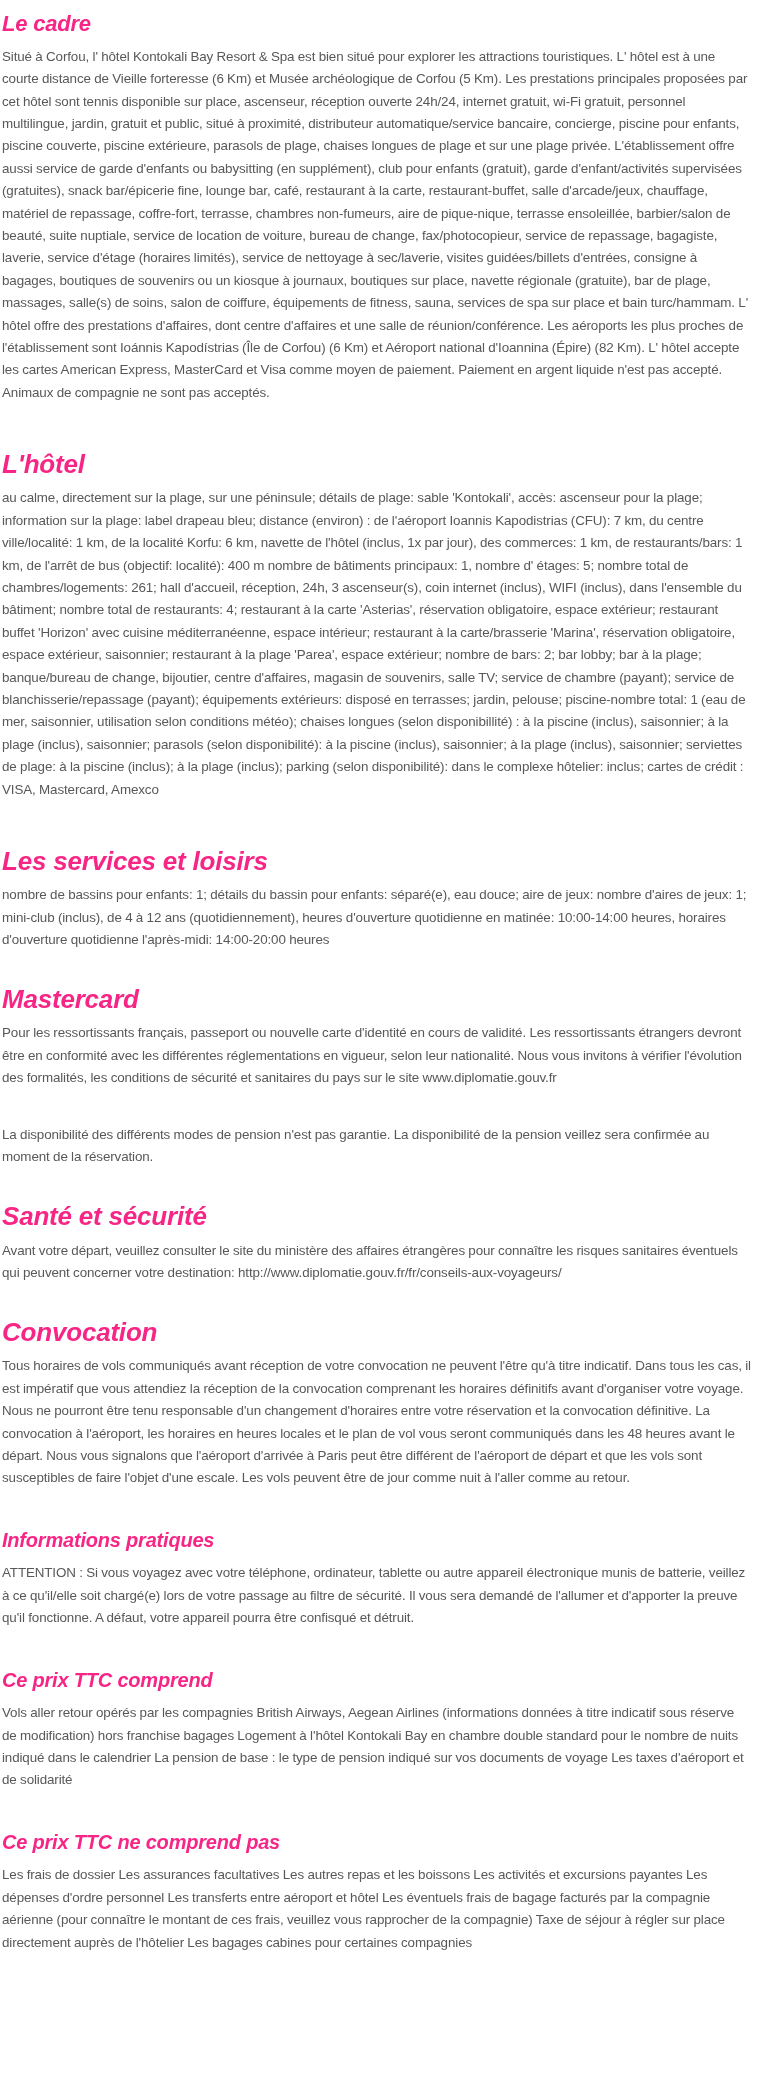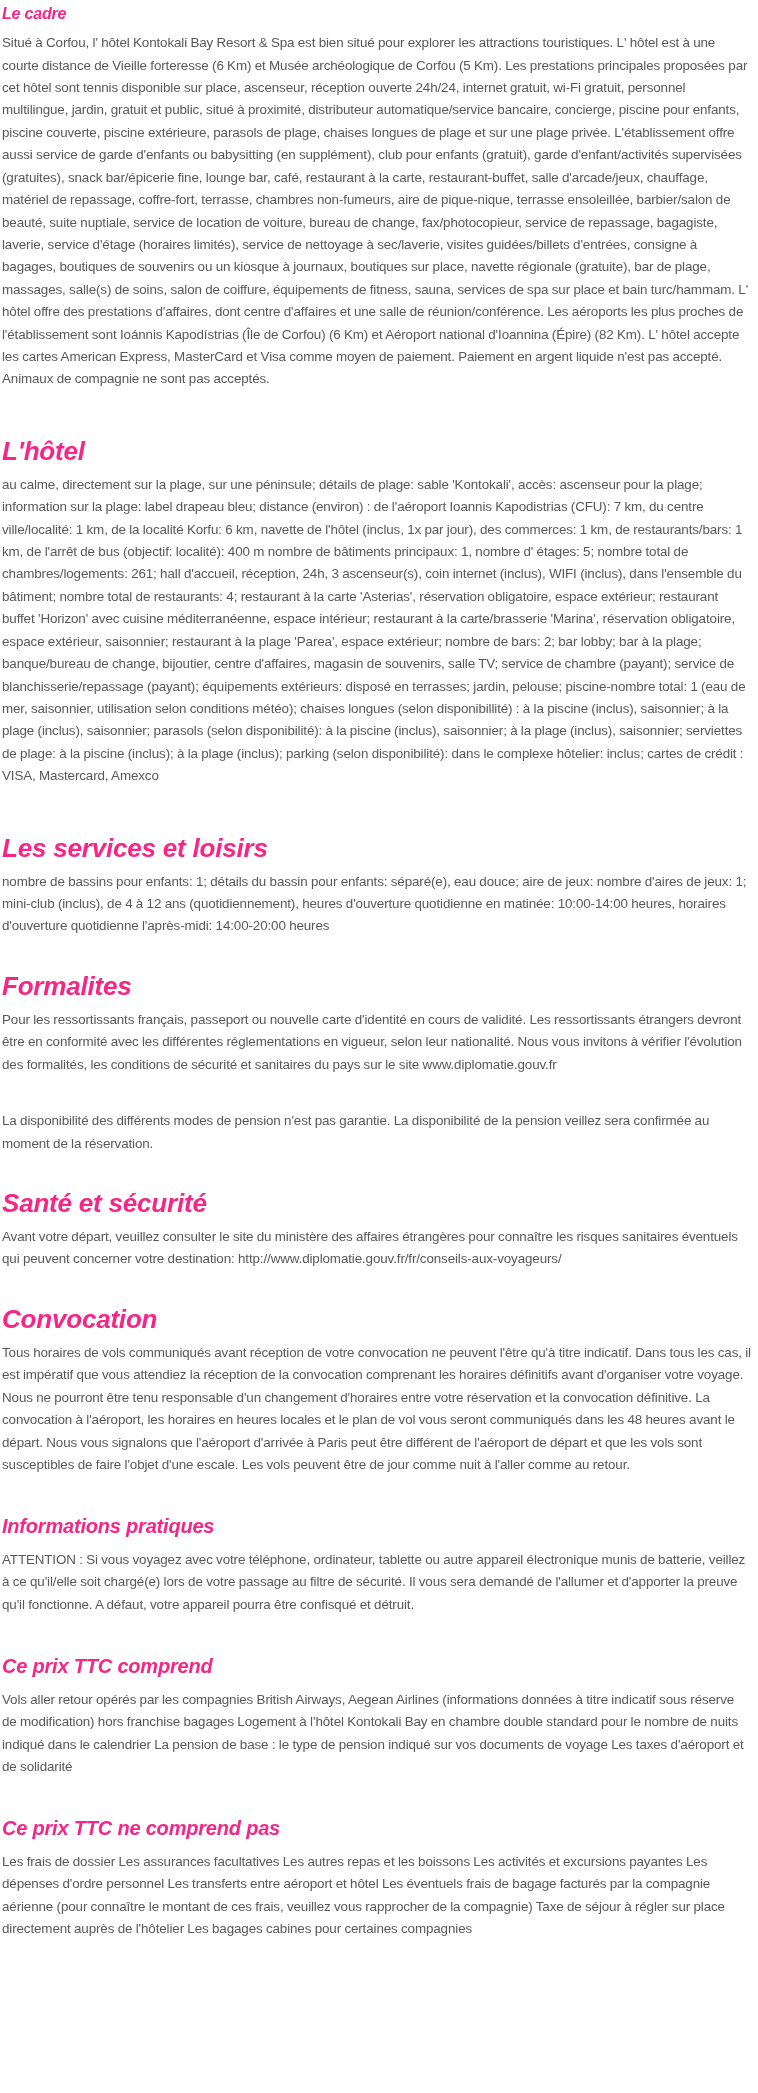--- a/index.html
+++ b/index.html
@@ -27,22 +27,22 @@
     font-style: italic;
     font-weight: bold;
     color: #f72585;
     letter-spacing: -0.2px;
     margin: 0;
     padding: 0;
     line-height: 1.08;
   }
   
   .section.first h2.section-title {
-    font-size: 16px;
-    padding-top: 5px;
+    font-size: 22px;
+    padding-top: 12px;
     margin-bottom: 10px;
   }
   .section h2.section-title {
     font-size: 26px;
     margin-bottom: 9px;
   }
   
   .section.big h2.section-title {
     font-size: 20px;
     margin-bottom: 11px;
@@ -82,21 +82,21 @@
   <div class="gap-xl"></div>
 
   <section class="section">
     <h2 class="section-title">Les services et loisirs</h2>
     <p class="body-text">nombre de bassins pour enfants: 1; détails du bassin pour enfants: séparé(e), eau douce; aire de jeux: nombre d'aires de jeux: 1; mini-club (inclus), de 4 à 12 ans (quotidiennement), heures d'ouverture quotidienne en matinée: 10:00-14:00 heures, horaires d'ouverture quotidienne l'après-midi: 14:00-20:00 heures</p>
   </section>
 
   <div class="gap-md"></div>
 
   <section class="section">
-    <h2 class="section-title">Formalites</h2>
+    <h2 class="section-title">Mastercard</h2>
     <p class="body-text">Pour les ressortissants français, passeport ou nouvelle carte d'identité en cours de validité. Les ressortissants étrangers devront être en conformité avec les différentes réglementations en vigueur, selon leur nationalité. Nous vous invitons à vérifier l'évolution des formalités, les conditions de sécurité et sanitaires du pays sur le site www.diplomatie.gouv.fr</p>
   </section>
 
   <div class="gap-md"></div>
 
   <section class="section">
     <p class="body-text">La disponibilité des différents modes de pension n'est pas garantie. La disponibilité de la pension veillez sera confirmée au moment de la réservation.</p>
   </section>
 
   <div class="gap-md"></div>

